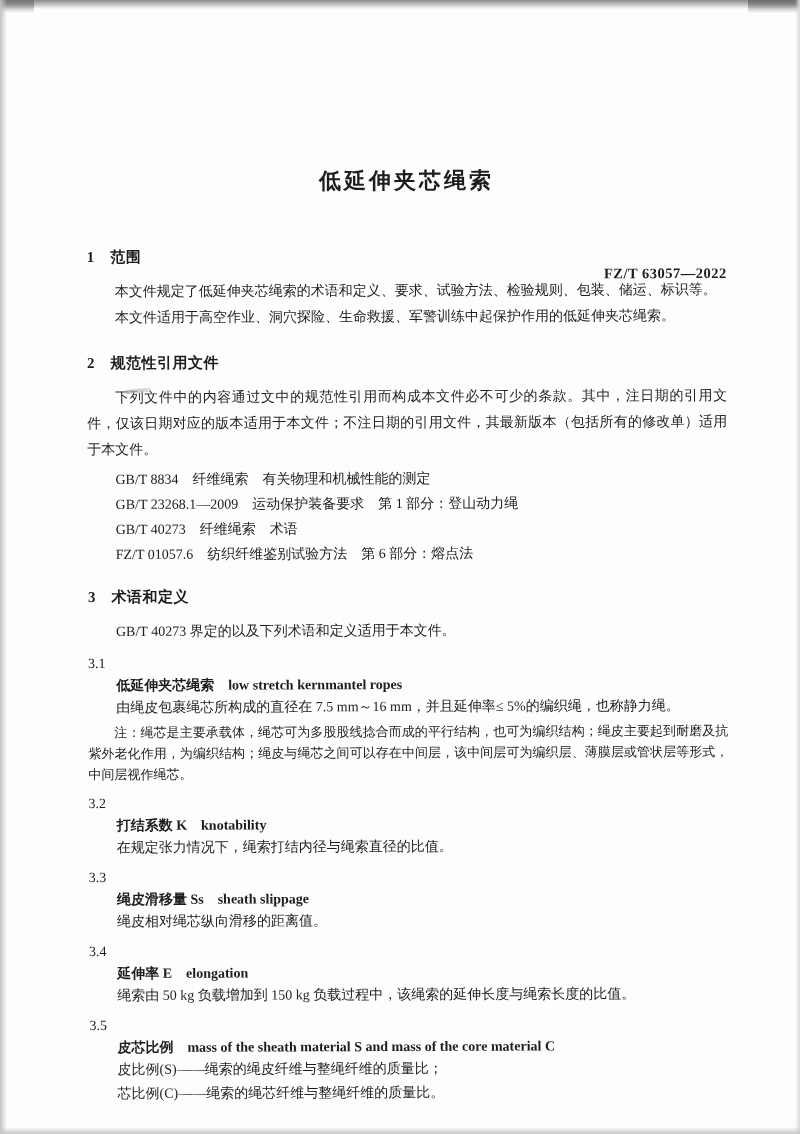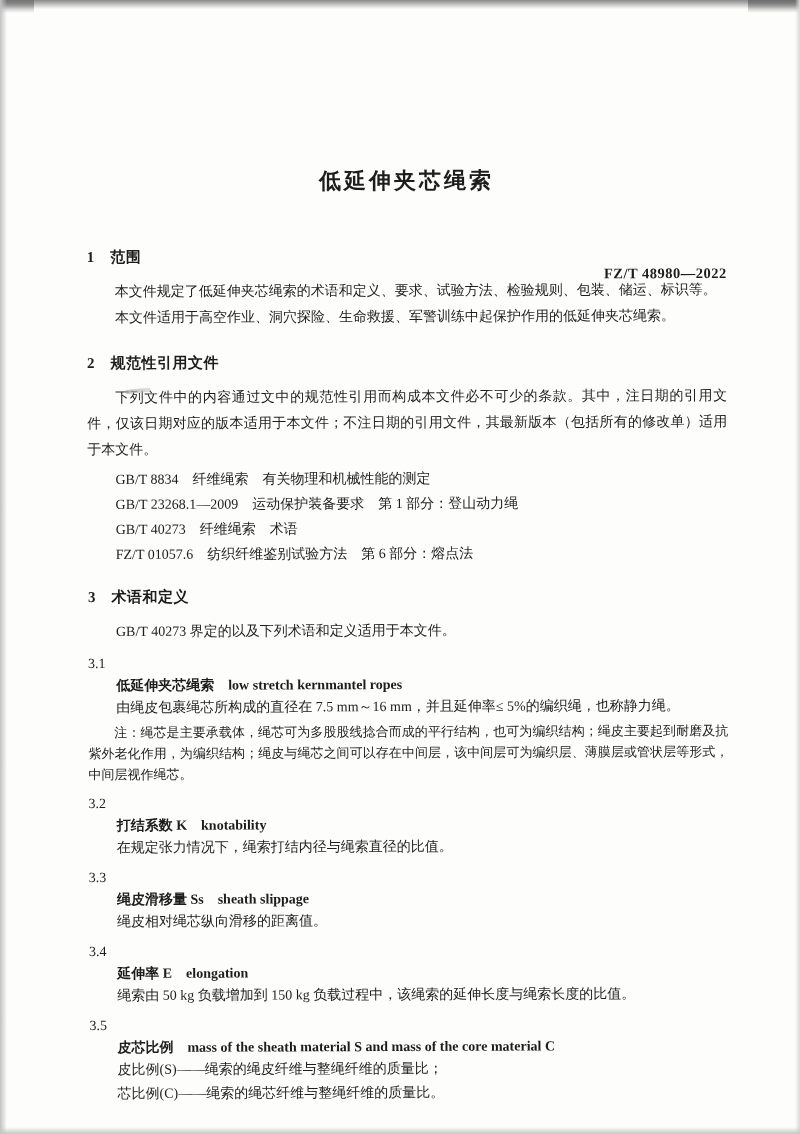--- a/index.html
+++ b/index.html
@@ -68,21 +68,21 @@
 
   <div class="edge-top"></div>
   <div class="corner-tl"></div>
   <div class="corner-tr"></div>
   <div class="edge-left"></div>
   <div class="edge-right"></div>
   <div class="edge-bottom"></div>
 
   <div class="tilt">
 
-    <div class="doc-number">FZ/T 48980—2022</div>
+    <div class="doc-number">FZ/T 63057—2022</div>
     <div class="smudge"></div>
 
     <div class="content">
 
       <h1 class="title">低延伸夹芯绳索</h1>
 
       <h2 class="sec-h s1">1　范围</h2>
       <p class="body ind just">本文件规定了低延伸夹芯绳索的术语和定义、要求、试验方法、检验规则、包装、储运、标识等。</p>
       <p class="body ind just">本文件适用于高空作业、洞穴探险、生命救援、军警训练中起保护作用的低延伸夹芯绳索。</p>
 

